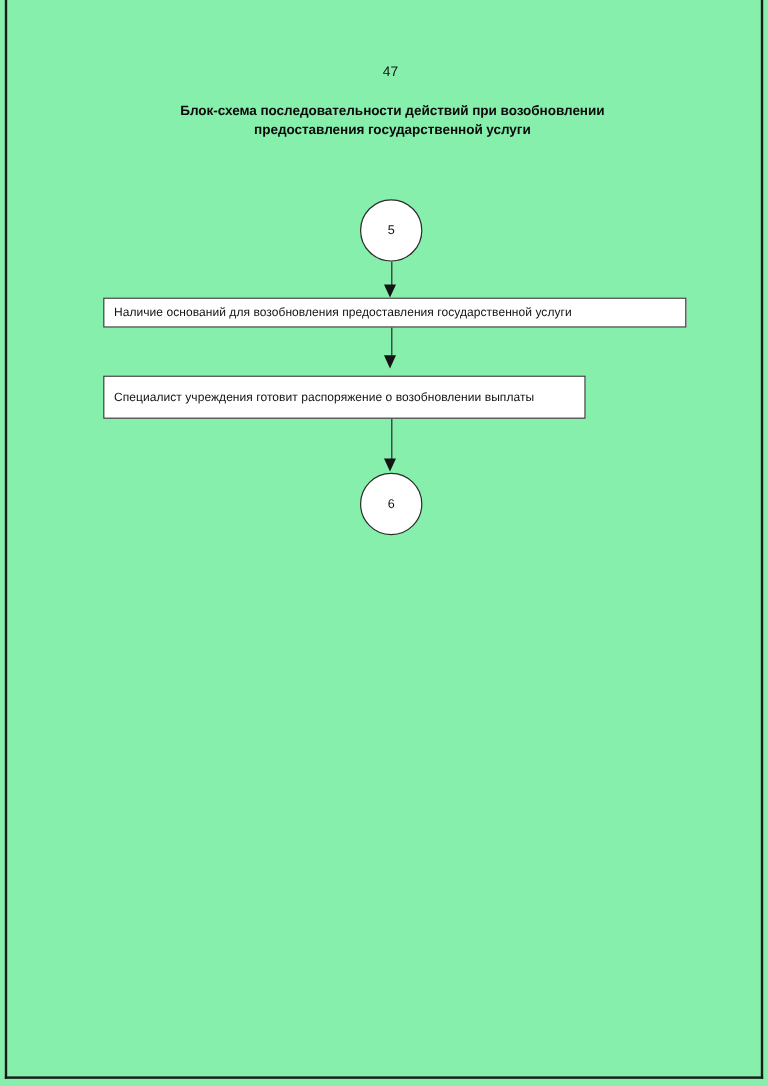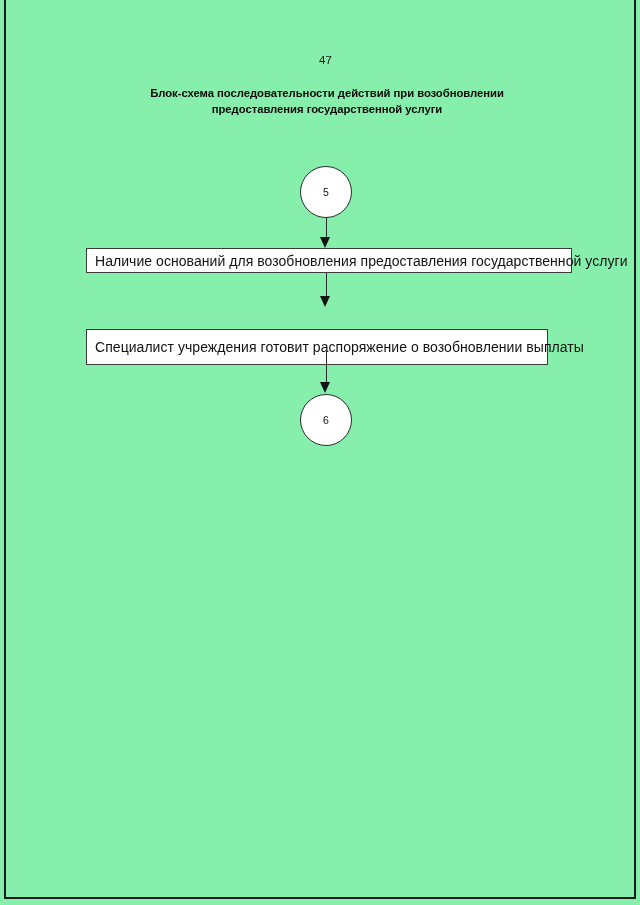--- a/index.html
+++ b/index.html
@@ -95,28 +95,28 @@
 
   .node-box {
     position: absolute;
     border: 1px solid #3a3a3a;
     box-sizing: border-box;
     background: #ffffff;
     display: flex;
     align-items: center;
   }
   .node-box span {
-    font-size: 14px;
+    font-size: 10px;
     color: #121212;
     padding-left: 8px;
     letter-spacing: 0.05px;
     white-space: nowrap;
   }
   #box-grounds { left: 86px; top: 248px; width: 486px; height: 25px; }
-  #box-specialist { left: 86px; top: 313px; width: 462px; height: 36px; margin-top: 16px; }
+  #box-specialist { left: 86px; top: 313px; width: 402px; height: 36px; }
 
   
   .connector {
     position: absolute;
     width: 1px;
     background: #2b2b2b;
   }
   .arrowhead {
     position: absolute;
     width: 0;

